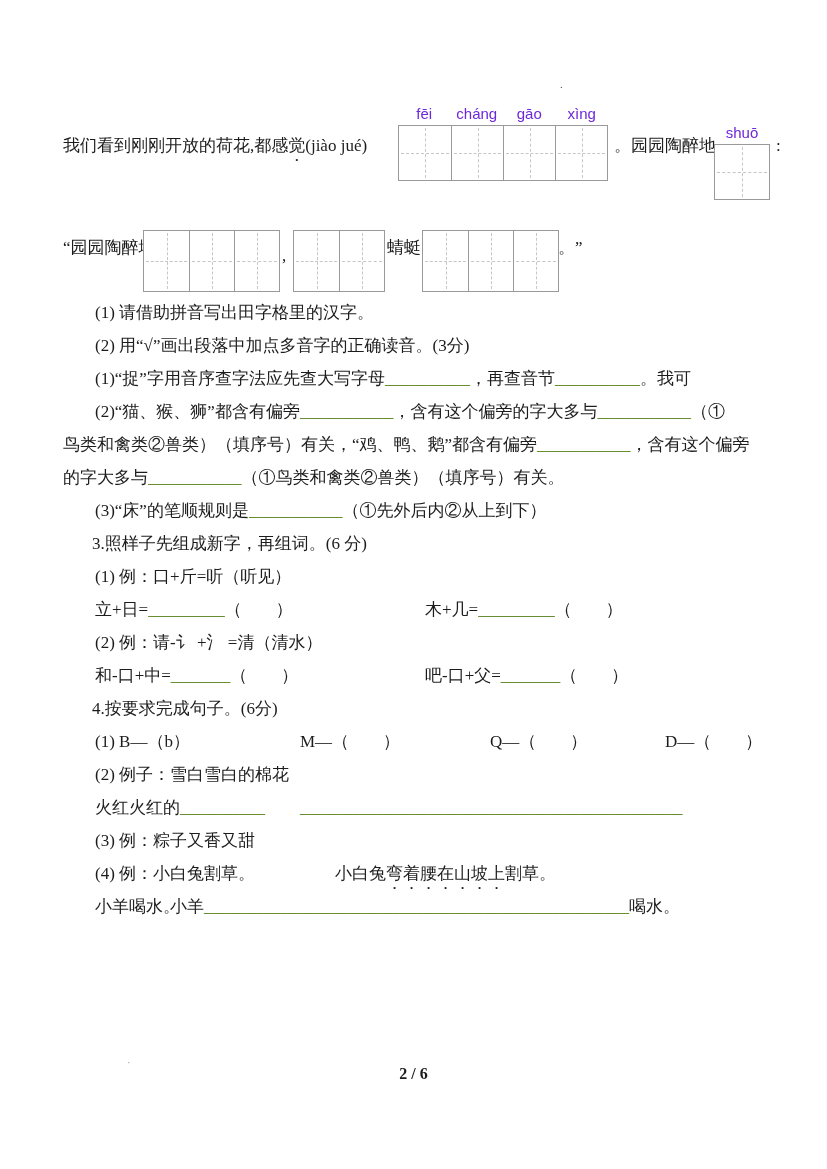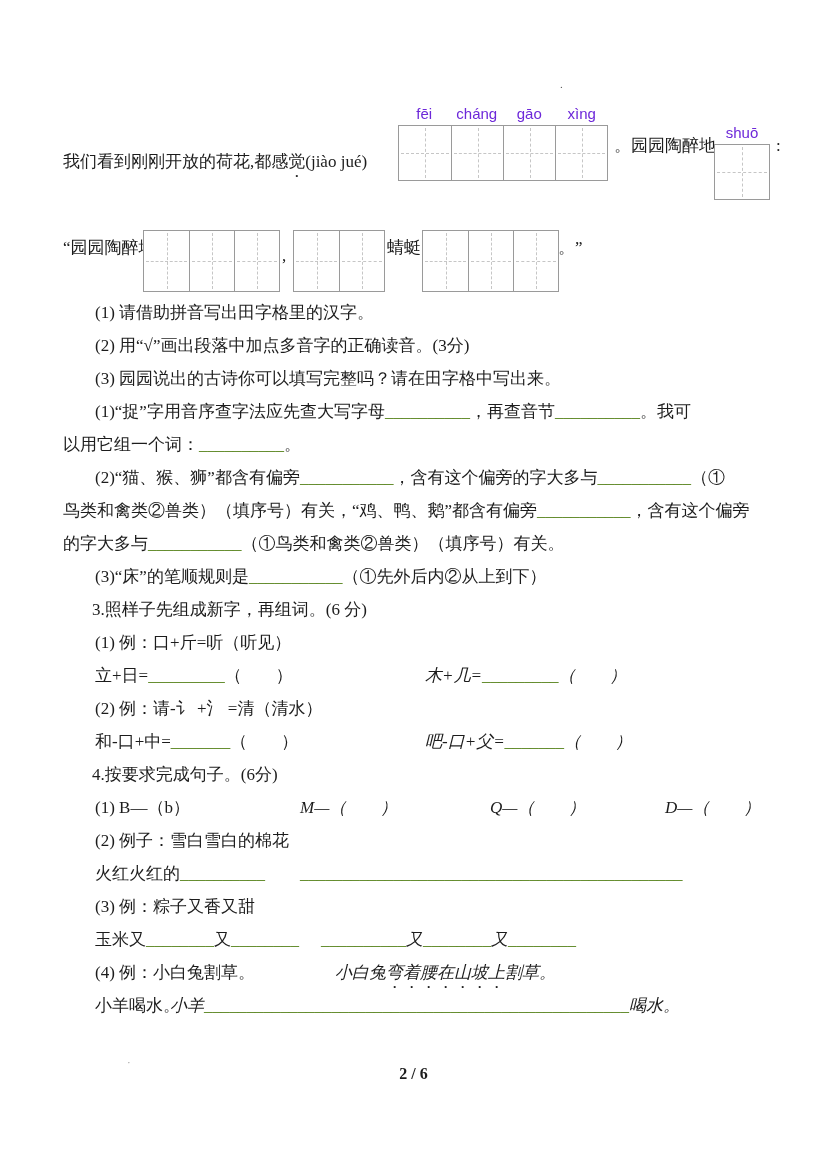--- a/index.html
+++ b/index.html
@@ -24,21 +24,21 @@
   .gshuo .tian-cell { width:54px; height:54px; }
   .g60 .tian-cell { width:45px; height:60px; }
   .tian-cell .vd { position:absolute; left:50%; top:2px; bottom:2px; border-left:1px dashed #c6c6c6; }
   .tian-cell .hd { position:absolute; top:50%; left:2px; right:2px; border-top:1px dashed #c6c6c6; }
 
   
   #lines { position:absolute; left:63px; top:296px; width:724px; }
   .ln { position:relative; height:33px; line-height:33px; margin:0; white-space:nowrap; }
   .ind { padding-left:32px; }
   .ind2 { padding-left:29px; }
-  .col2 { position:absolute; top:0;font-style:italic; }
+  .col2 { position:absolute; top:0; }
   .blank { color:#4d7c0f; letter-spacing:0; }
 
   
   .emph {
     -webkit-text-emphasis:filled dot; text-emphasis:filled dot;
     -webkit-text-emphasis-position:under right; text-emphasis-position:under right;
   }
 
   #footer { position:absolute; left:0; right:0; top:1062px; height:24px;
     text-align:center; font-weight:bold; font-size:16px; line-height:24px; }
@@ -48,21 +48,21 @@
   #mark-left { left:127px; top:1056px; font-size:11px; color:#9a9a9a; }
 </style>
 </head>
 <body>
 
 <div class="page">
 
   <span class="stray" id="mark-top">.</span>
   <span class="stray" id="mark-left">·</span>
 
-  <span class="abs" style="left:63px; top:152px;"><span>我们看到刚刚开放的荷花,都感</span><span class="emph">觉</span><span>(jiào  jué)</span></span>
+  <span class="abs" style="left:63px; top:136px;"><span>我们看到刚刚开放的荷花,都感</span><span class="emph">觉</span><span>(jiào  jué)</span></span>
 
   <div class="grid-col" style="left:398px; top:103px;">
     <div class="pyrow" style="width:210px;">
       <span>fēi</span>
       <span>cháng</span>
       <span>gāo</span>
       <span>xìng</span>
     </div>
     <div class="tian-grid g54">
         <div class="tian-cell">
@@ -146,44 +146,41 @@
           <i class="hd"></i>
         </div>
       </div>
   </div>
   <span class="abs" style="left:558px; top:238px;">。”</span>
 
   <div id="lines">
 
     <p class="ln ind"><span>(1) 请借助拼音写出田字格里的汉字。</span></p>
     <p class="ln ind"><span>(2) 用“√”画出段落中加点多音字的正确读音。(3分)</span></p>
-    <p class="ln ind"><span>(3) 园园说出的古诗你可以填写完整吗？请在田字格中写出来。</span></p>
 
 
     <p class="ln ind"><span>(1)“捉”字用音序查字法应先查大写字母</span><span class="blank">__________</span><span>，再查音节</span><span class="blank">__________</span><span>。我可</span></p>
-    <p class="ln"><span>以用它组一个词：</span><span class="blank">__________</span><span>。</span></p>
 
     <p class="ln ind"><span>(2)“猫、猴、狮”都含有偏旁</span><span class="blank">___________</span><span>，含有这个偏旁的字大多与</span><span class="blank">___________</span><span>（①</span></p>
     <p class="ln"><span>鸟类和禽类②兽类）（填序号）有关，“鸡、鸭、鹅”都含有偏旁</span><span class="blank">___________</span><span>，含有这个偏旁</span></p>
     <p class="ln"><span>的字大多与</span><span class="blank">___________</span><span>（①鸟类和禽类②兽类）（填序号）有关。</span></p>
 
     <p class="ln ind"><span>(3)“床”的笔顺规则是</span><span class="blank">___________</span><span>（①先外后内②从上到下）</span></p>
 
     <p class="ln ind2"><span>3.照样子先组成新字，再组词。(6 分)</span></p>
     <p class="ln ind"><span>(1) 例：口+斤=听（听见）</span></p>
     <p class="ln ind"><span>立+日=</span><span class="blank">_________</span><span>（　　）</span><span class="col2" style="left:362px;"><span>木+几=</span><span class="blank">_________</span><span>（　　）</span></span></p>
     <p class="ln ind"><span>(2) 例：请-讠 +氵 =清（清水）</span></p>
     <p class="ln ind"><span>和-口+中=</span><span class="blank">_______</span><span>（　　）</span><span class="col2" style="left:362px;"><span>吧-口+父=</span><span class="blank">_______</span><span>（　　）</span></span></p>
 
     <p class="ln ind2"><span>4.按要求完成句子。(6分)</span></p>
     <p class="ln ind"><span>(1) B—（b）</span><span class="col2" style="left:237px;">M—（　　）</span><span class="col2" style="left:427px;">Q—（　　）</span><span class="col2" style="left:602px;">D—（　　）</span></p>
     <p class="ln ind"><span>(2) 例子：雪白雪白的棉花</span></p>
     <p class="ln ind"><span>火红火红的</span><span class="blank">__________</span><span class="col2 blank" style="left:237px;">_____________________________________________</span></p>
     <p class="ln ind"><span>(3) 例：粽子又香又甜</span></p>
-    <p class="ln ind"><span>玉米又</span><span class="blank">________</span><span>又</span><span class="blank">________</span><span class="col2" style="left:258px;"><span class="blank">__________</span><span>又</span><span class="blank">________</span><span>又</span><span class="blank">________</span></span></p>
     <p class="ln ind"><span>(4) 例：小白兔割草。</span><span class="col2" style="left:272px;"><span>小白兔</span><span class="emph">弯着腰在山坡上</span><span>割草。</span></span></p>
     <p class="ln ind"><span>小羊喝水。</span><span class="col2" style="left:107px;"><span>小羊</span><span class="blank">__________________________________________________</span><span>喝水。</span></span></p>
 
   </div>
 
   <div id="footer">2 / 6</div>
 
 </div>
 
 </body></html>

